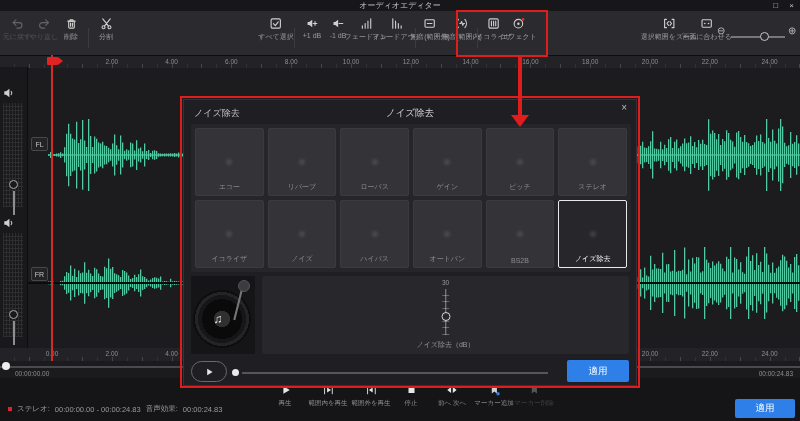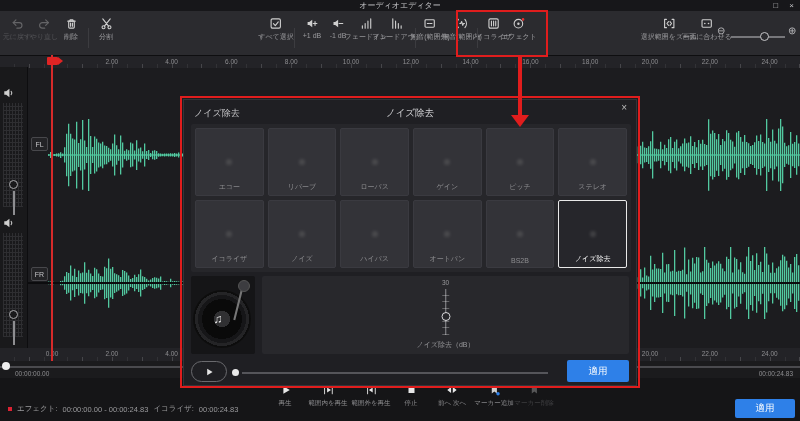--- a/index.html
+++ b/index.html
@@ -453,23 +453,23 @@
         <span class="ticon" data-icon="delete-marker">
           <svg viewBox="0 0 14 14">
             <path fill="#cfcfcf" d="M4 2h6v9L7 8.8 4 11z"></path>
           </svg>
         </span>
         <span class="tlabel">マーカー削除</span>
       </button>
     </div>
   <div class="statusbar">
     <span class="sbullet"></span>
-    <span>エフェクト:</span>
+    <span>ステレオ:</span>
     <span>00:00:00.00 - 00:00:24.83</span>
-    <span>イコライザ:</span>
+    <span>音声効果:</span>
     <span>00:00:24.83</span>
   </div>
   <button class="main-apply">適用</button>
 
   <div class="dialog">
     <span class="dlg-header-left">ノイズ除去</span>
     <span class="dlg-title">ノイズ除去</span>
     <button class="dlg-close">×</button>
     <div class="egrid">
 

